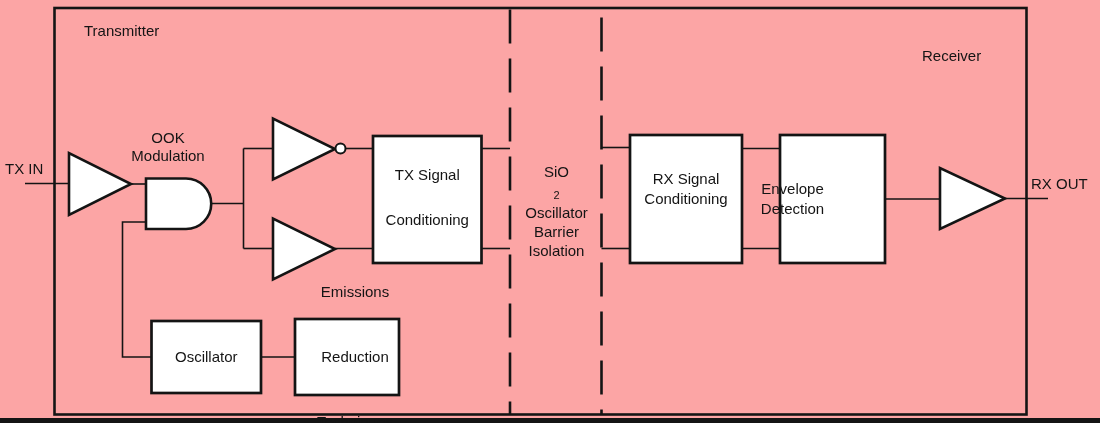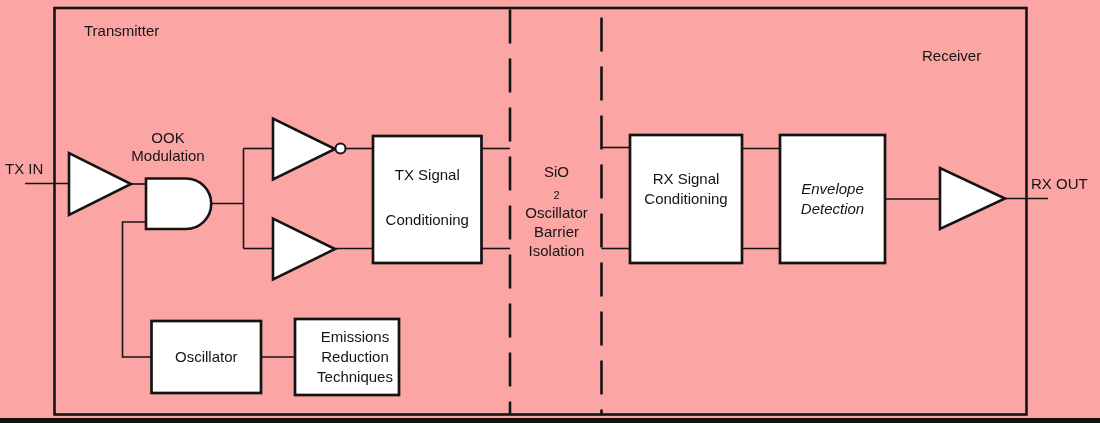--- a/index.html
+++ b/index.html
@@ -120,28 +120,28 @@
   <div class="block-label" style="left:373px; top:136px; width:108.5px; height:123px;gap:25px;">
     <span>TX Signal</span>
     <span>Conditioning</span>
   </div>
 
   <div class="block-label" style="left:630px; top:135px; width:112px; height:108px;border-radius:12px;">
     <span>RX Signal</span>
     <span>Conditioning</span>
   </div>
 
-  <div class="block-label" style="left:780px; top:135px; width:105px; height:128px;font-style:italic;">
+  <div class="block-label" style="left:740px; top:135px; width:105px; height:128px;">
     <span>Envelope</span>
     <span>Detection</span>
   </div>
 
   <div class="block-label" style="left:151.5px; top:321px; width:109.5px; height:72px;">
     <span>Oscillator</span>
   </div>
 
-  <div class="block-label" style="left:295px; top:319px; width:120px; height:76px;">
+  <div class="block-label" style="left:295px; top:319px; width:120px; height:76px;gap:45px;">
     <span>Emissions</span>
     <span>Reduction</span>
     <span>Techniques</span>
   </div>
 
 </div>
 
 </body></html>

